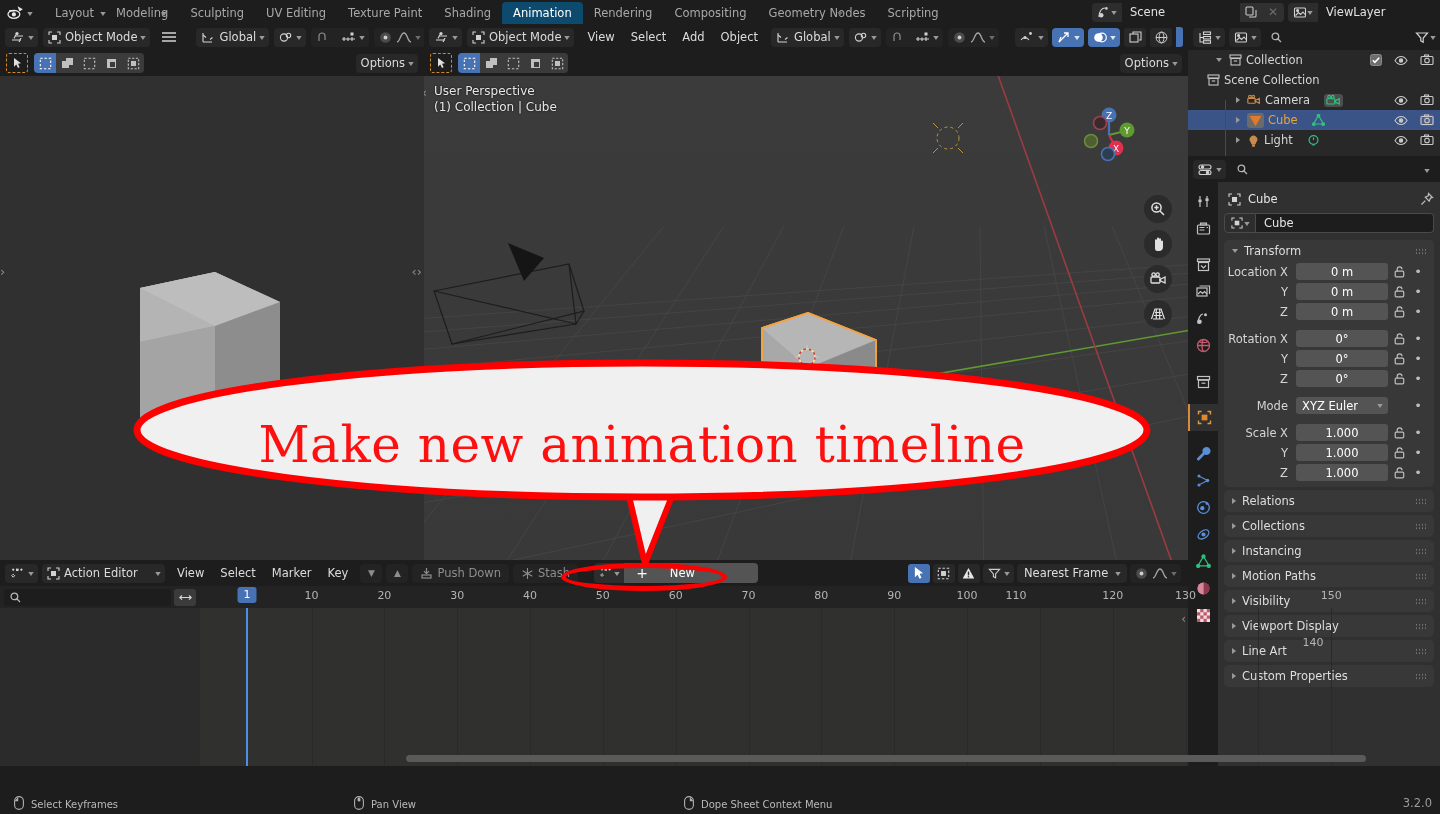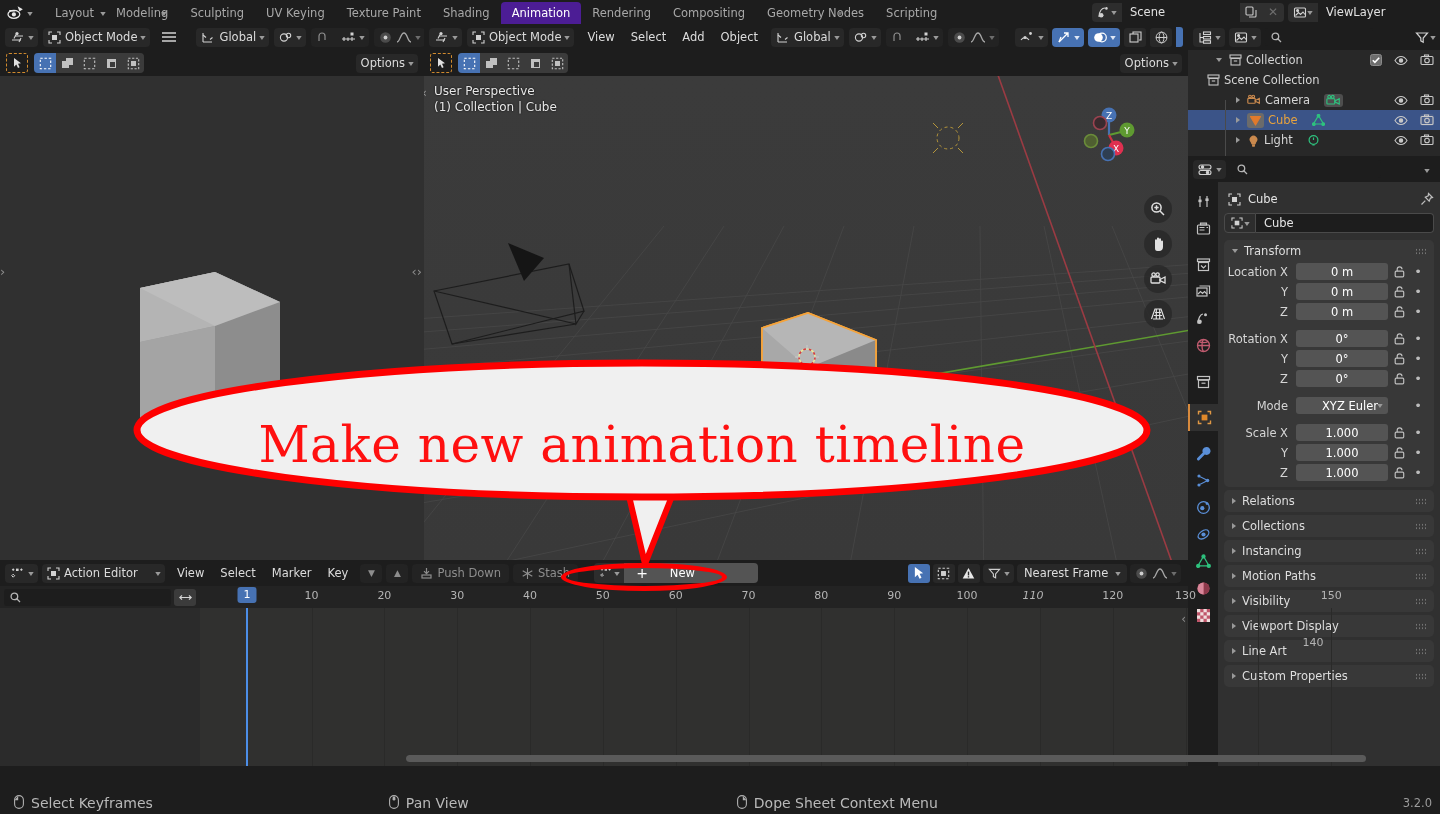--- a/index.html
+++ b/index.html
@@ -18,21 +18,21 @@
     position: absolute; left: 0; top: 0; width: 1440px; height: 24px;
     background: #1d1d1d; display: flex; align-items: center;
   }
   .blender-logo { width: 30px; display: flex; justify-content: center; align-items: center; }
   .menu-item { padding: 0 11px; line-height: 24px; color: #e0e0e0; font-size: 11.5px; white-space: nowrap; }
   .ws-tabs { display: flex; align-items: flex-end; height: 24px; margin-left: 14px; }
   .ws-tab {
     padding: 0 11px; line-height: 22px; height: 22px; color: #a8a8a8; font-size: 11.5px;
     white-space: nowrap; border-radius: 4px 4px 0 0;
   }
-  .ws-tab.active { background: #4c1d95; color: #ffffff; }
+  .ws-tab.active { background: #0c4a6e; color: #ffffff; }
   .topbar-right { margin-left: auto; display: flex; align-items: center; gap: 4px; padding-right: 4px; }
   .idblock { display: flex; align-items: center; height: 19px; }
   .id-icon-btn {
     background: #2d2d2d; border-radius: 4px 0 0 4px; height: 19px; width: 30px;
     display: flex; align-items: center; justify-content: center; gap: 1px;
   }
   .id-name {
     background: #1d1d1d; height: 19px; min-width: 118px; display: flex; align-items: center;
     padding: 0 8px; color: #e2e2e2; font-size: 11.5px;
   }
@@ -141,21 +141,21 @@
   .hscroll { position: absolute; left: 206px; right: 10px; bottom: 4px; height: 7px; background: #232323; border-radius: 4px; }
   .hscroll-thumb { position: absolute; left: 0; top: 0; height: 7px; background: #5a5a5a; border-radius: 4px; }
 
   
   #timeline { left: 0; top: 766px; width: 1440px; height: 26px; background: #1d1d1d; display: flex; align-items: center; padding: 0 5px; gap: 4px; }
   .tl-right { margin-left: auto; display: flex; align-items: center; gap: 4px; padding-right: 145px; }
   .tl-field { background: #545454; border-radius: 3px; height: 18px; min-width: 68px; display: flex; align-items: center; justify-content: center; color: #fff; font-size: 11.5px; }
 
   
   #status { position: absolute; left: 0; top: 792px; width: 1440px; height: 22px; background: #1d1d1d; display: flex; align-items: center; gap: 0px; }
-  .status-item { display: flex; align-items: flex-start; gap: 7px; color: #b9b9b9; font-size: 14px; padding-left: 14px; padding-right: 40px; }
+  .status-item { display: flex; align-items: flex-end; gap: 7px; color: #b9b9b9; font-size: 10px; padding-left: 14px; padding-right: 40px; }
   .version { margin-left: auto; padding-right: 8px; color: #9b9b9b; font-size: 11.5px; }
 
   
   #callout { position: absolute; left: 132px; top: 358px; width: 1020px; height: 206px; pointer-events: none; }
   #callout .ctext {
     position: absolute; left: 0; top: 58px; width: 1020px; text-align: center;
     font-family: "DejaVu Serif", "Liberation Serif", serif;
     font-size: 50px; color: #ff1010; letter-spacing: 0.5px;
   }
   
@@ -176,21 +176,21 @@
         <circle cx="6.9" cy="9.4" r="2.1"></circle>
         <path d="M10.6 1.2l5.2 3-3.4 2.4z"></path>
         <path d="M2.4 5.0h7.3l-2.1 1.6H1.9z"></path>
       </g>
         </svg>
     </div>
     <div class="ws-tabs" id="ws-tabs">
         <div class="ws-tab">Layout</div>
         <div class="ws-tab">Modeling</div>
         <div class="ws-tab">Sculpting</div>
-        <div class="ws-tab">UV Keying</div>
+        <div class="ws-tab">UV Editing</div>
         <div class="ws-tab">Texture Paint</div>
         <div class="ws-tab">Shading</div>
         <div class="ws-tab active">Animation</div>
         <div class="ws-tab">Rendering</div>
         <div class="ws-tab">Compositing</div>
         <div class="ws-tab">Geometry Nodes</div>
         <div class="ws-tab">Scripting</div>
       </div>
     <div class="topbar-right">
       <div class="idblock">
@@ -1022,21 +1022,21 @@
                   <rect x="2.2" y="6.2" width="8.5" height="5.6" rx="1"></rect>
                   <path d="M4.2 6.2V4.3a2.4 2.4 0 014.8 0"></path>
                 </svg>
               </div>
               <div class="dotico">•</div>
             </div>
             <div style="height: 7px;"></div>
             <div class="prow">
               <div class="plabel">Mode</div>
               <div class="pfield drop">
-                <span style="flex:1;text-align:right">XYZ Euler</span>
+                <span style="flex:1;text-align:left">XYZ Euler</span>
                 <span class="chev">▾</span>
               </div>
               <div class="lockico"></div>
               <div class="dotico">•</div>
             </div>
             <div style="height: 7px;"></div>
             <div class="prow">
               <div class="plabel">Scale X</div>
               <div class="pfield">1.000</div>
               <div class="lockico">
@@ -1258,21 +1258,21 @@
           <div class="tick" style="left: 111.547px;">10</div>
           <div class="tick" style="left: 184.377px;">20</div>
           <div class="tick" style="left: 257.207px;">30</div>
           <div class="tick" style="left: 330.037px;">40</div>
           <div class="tick" style="left: 402.867px;">50</div>
           <div class="tick" style="left: 475.697px;">60</div>
           <div class="tick" style="left: 548.527px;">70</div>
           <div class="tick" style="left: 621.357px;">80</div>
           <div class="tick" style="left: 694.187px;">90</div>
           <div class="tick" style="left: 767.017px;">100</div>
-          <div class="tick" style="left: 833px; font-style: italic;">110</div>
+          <div class="tick" style="left: 816px;">110</div>
           <div class="tick" style="left: 912.677px;">120</div>
           <div class="tick" style="left: 985.507px;">130</div>
           <div class="tick" style="left: 1113px; margin-top: 47px;">140</div>
           <div class="tick" style="left: 1131.17px;">150</div>
         </div>
       <div class="frame-badge" style="left:47px">1</div>
     </div>
 
     <div class="ds-chanlist"></div>
     <div class="ds-grid">

